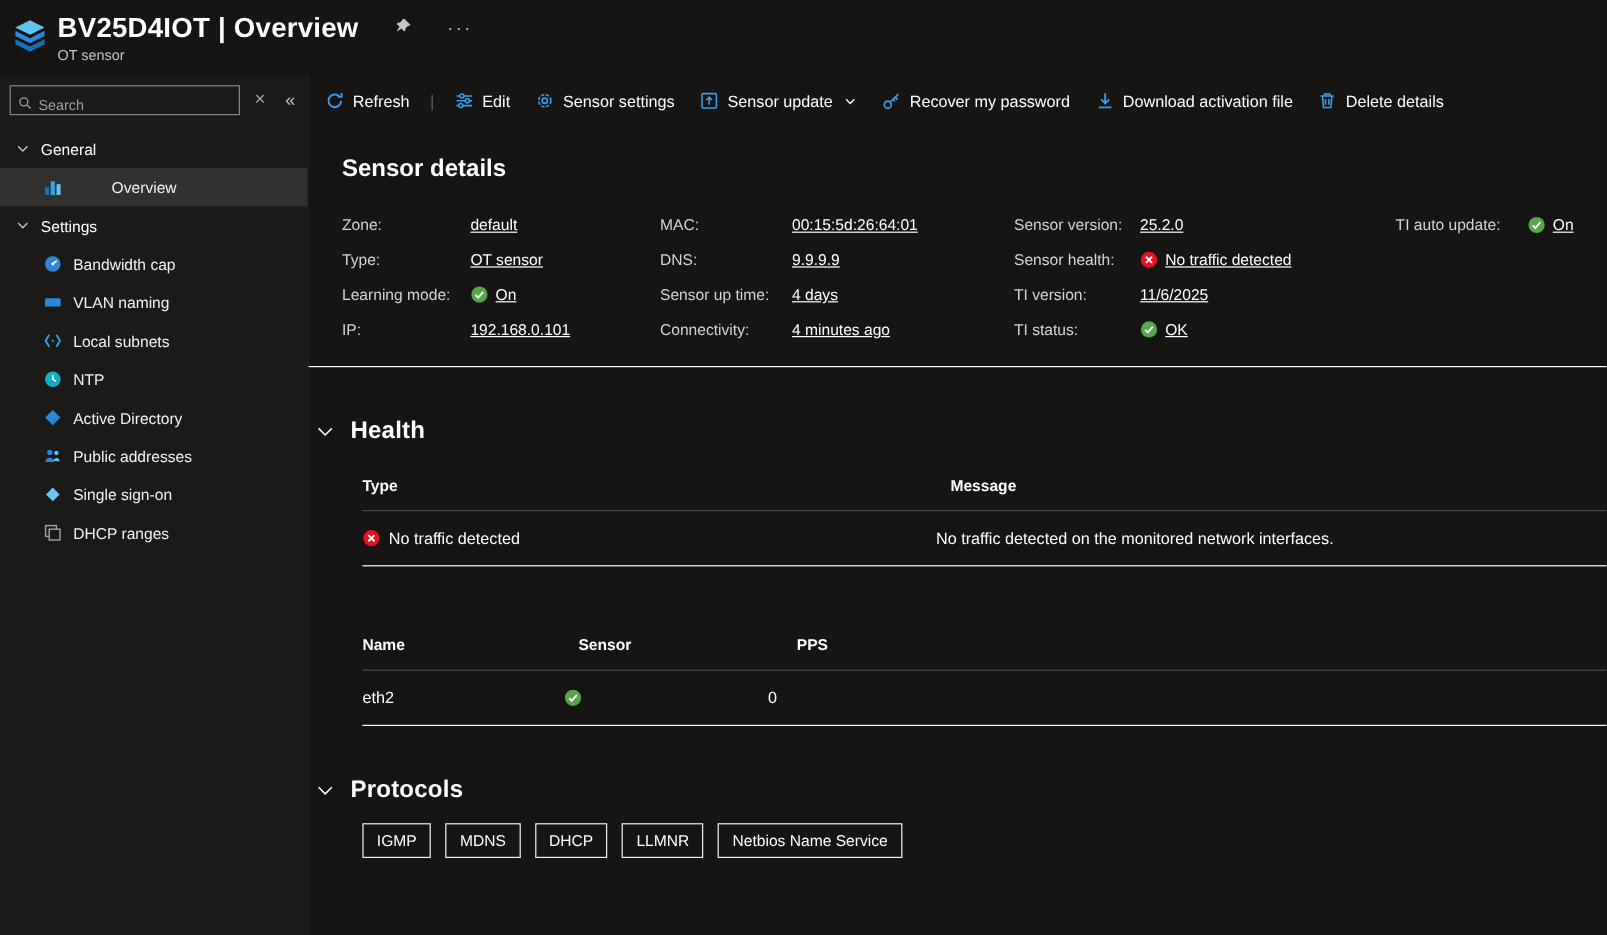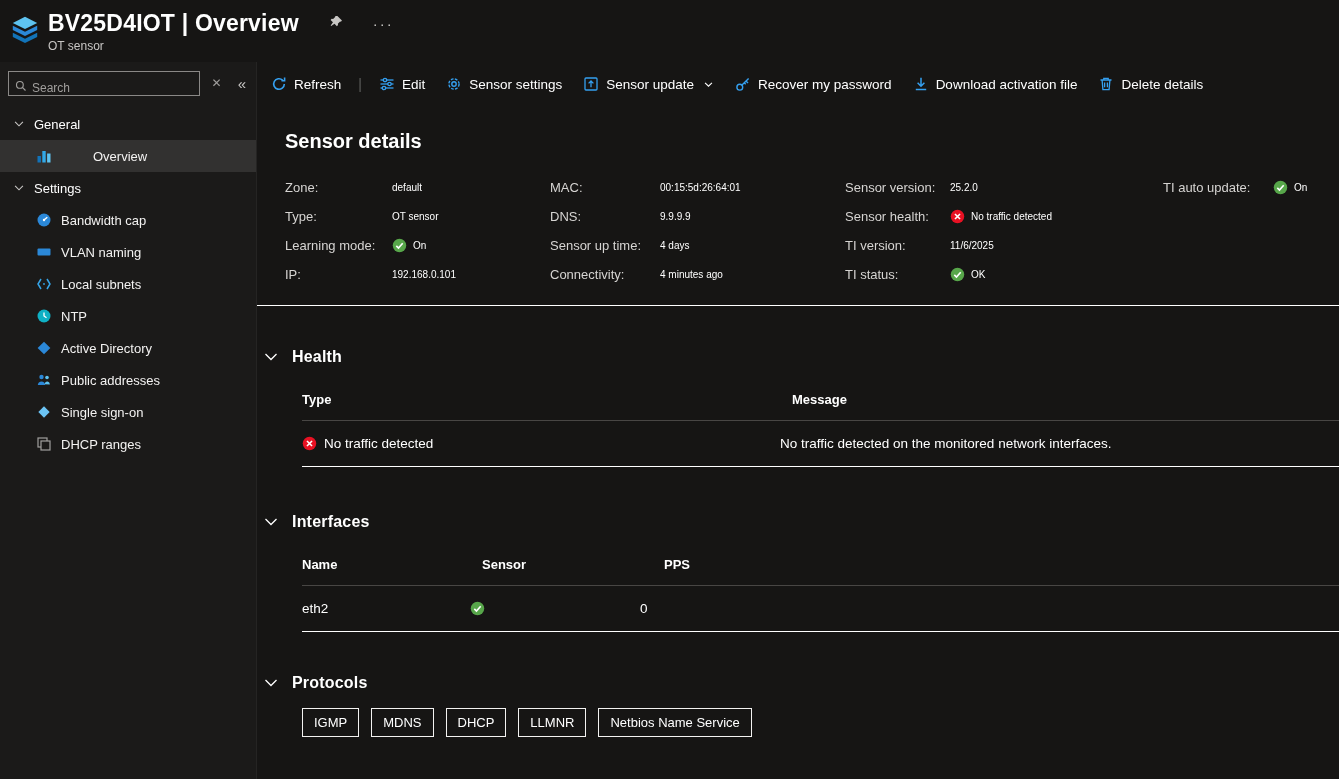--- a/index.html
+++ b/index.html
@@ -46,26 +46,26 @@
   .dd-chev{width:11px; height:11px; color:var(--txt); margin-left:2px;}
   
   .content{padding:6px 0 0 28px; overflow:hidden;}
   .h2{font-size:20px; font-weight:700; margin:18px 0 20px;}
   .details-grid{display:flex;}
   .dcol{display:flex; flex-direction:column;}
   .dcol1{width:265px;} .dcol2{width:295px;} .dcol3{width:318px;} .dcol4{flex:1;}
   .drow{display:flex; align-items:center; height:29px;}
   .dlabel{width:107px; flex:none; color:#d6d4d2;}
   .dcol2 .dlabel{width:110px;} .dcol3 .dlabel{width:105px;} .dcol4 .dlabel{width:110px;}
-  .dvalue{display:flex; align-items:center; gap:6px; font-size:10px;}
+  .dvalue{display:flex; align-items:center; gap:6px; font-size:13px;text-decoration:underline;}
   .divider{border:none; border-top:1px solid #ffffff; margin:16px 0 0 -28px;}
   .section{margin-top:42px;}
   .section.tight{margin-top:46px;}
   .section-header{display:flex; align-items:center; gap:13px; margin-left:-22px; cursor:pointer;}
-  .section-title{font-size:16px; font-weight:700; letter-spacing:.2px;}
+  .section-title{font-size:20px; font-weight:700; letter-spacing:.2px;}
   .chev{width:16px; height:16px; color:#fff; flex:none;}
   .table{margin:14px 0 0 17px;}
   .thead{display:flex; align-items:center; padding:12px 0 13px; border-bottom:1px solid #484644; font-weight:700;gap:12px;}
   .trow{display:flex; align-items:center; min-height:46px; border-bottom:1px solid #ffffff; font-size:13.5px;}
   .c-type{width:478px; flex:none;} .c-message{flex:1;}
   .c-name{width:168px; flex:none;} .c-status{width:170px; flex:none;} .c-pps{flex:1;}
   .cell-flex{display:flex; align-items:center; gap:7px;}
   .chips{display:flex; gap:12px; margin:16px 0 0 17px;}
   .chip{background:transparent; border:1px solid #f3f2f1; color:var(--txt); font-size:13px; font-family:"Liberation Sans",sans-serif; padding:6px 11px; cursor:pointer;}
   
@@ -407,26 +407,20 @@
                   <path d="M5.3 5.3l5.4 5.4M10.7 5.3l-5.4 5.4" stroke="#fff" stroke-width="1.7"></path>
                 </svg>
               <span>No traffic detected</span>
             </span>
             <span class="c-message">No traffic detected on the monitored network interfaces.</span>
           </div>
         </div>
       </section>
 
       <section class="section tight">
-        <div class="section-header">
-          <svg class="chev" viewBox="0 0 16 16">
-              <path d="M2.5 5 8 10.5 13.5 5" fill="none" stroke="currentColor" stroke-width="1.3"></path>
-            </svg>
-          <span class="section-title">Interfaces</span>
-        </div>
         <div class="table">
           <div class="thead">
             <span class="c-name">Name</span>
             <span class="c-status">Sensor</span>
             <span class="c-pps">PPS</span>
           </div>
           <div class="trow">
             <span class="c-name">eth2</span>
             <span class="c-status cell-flex">
               <svg class="st ok" viewBox="0 0 16 16">

